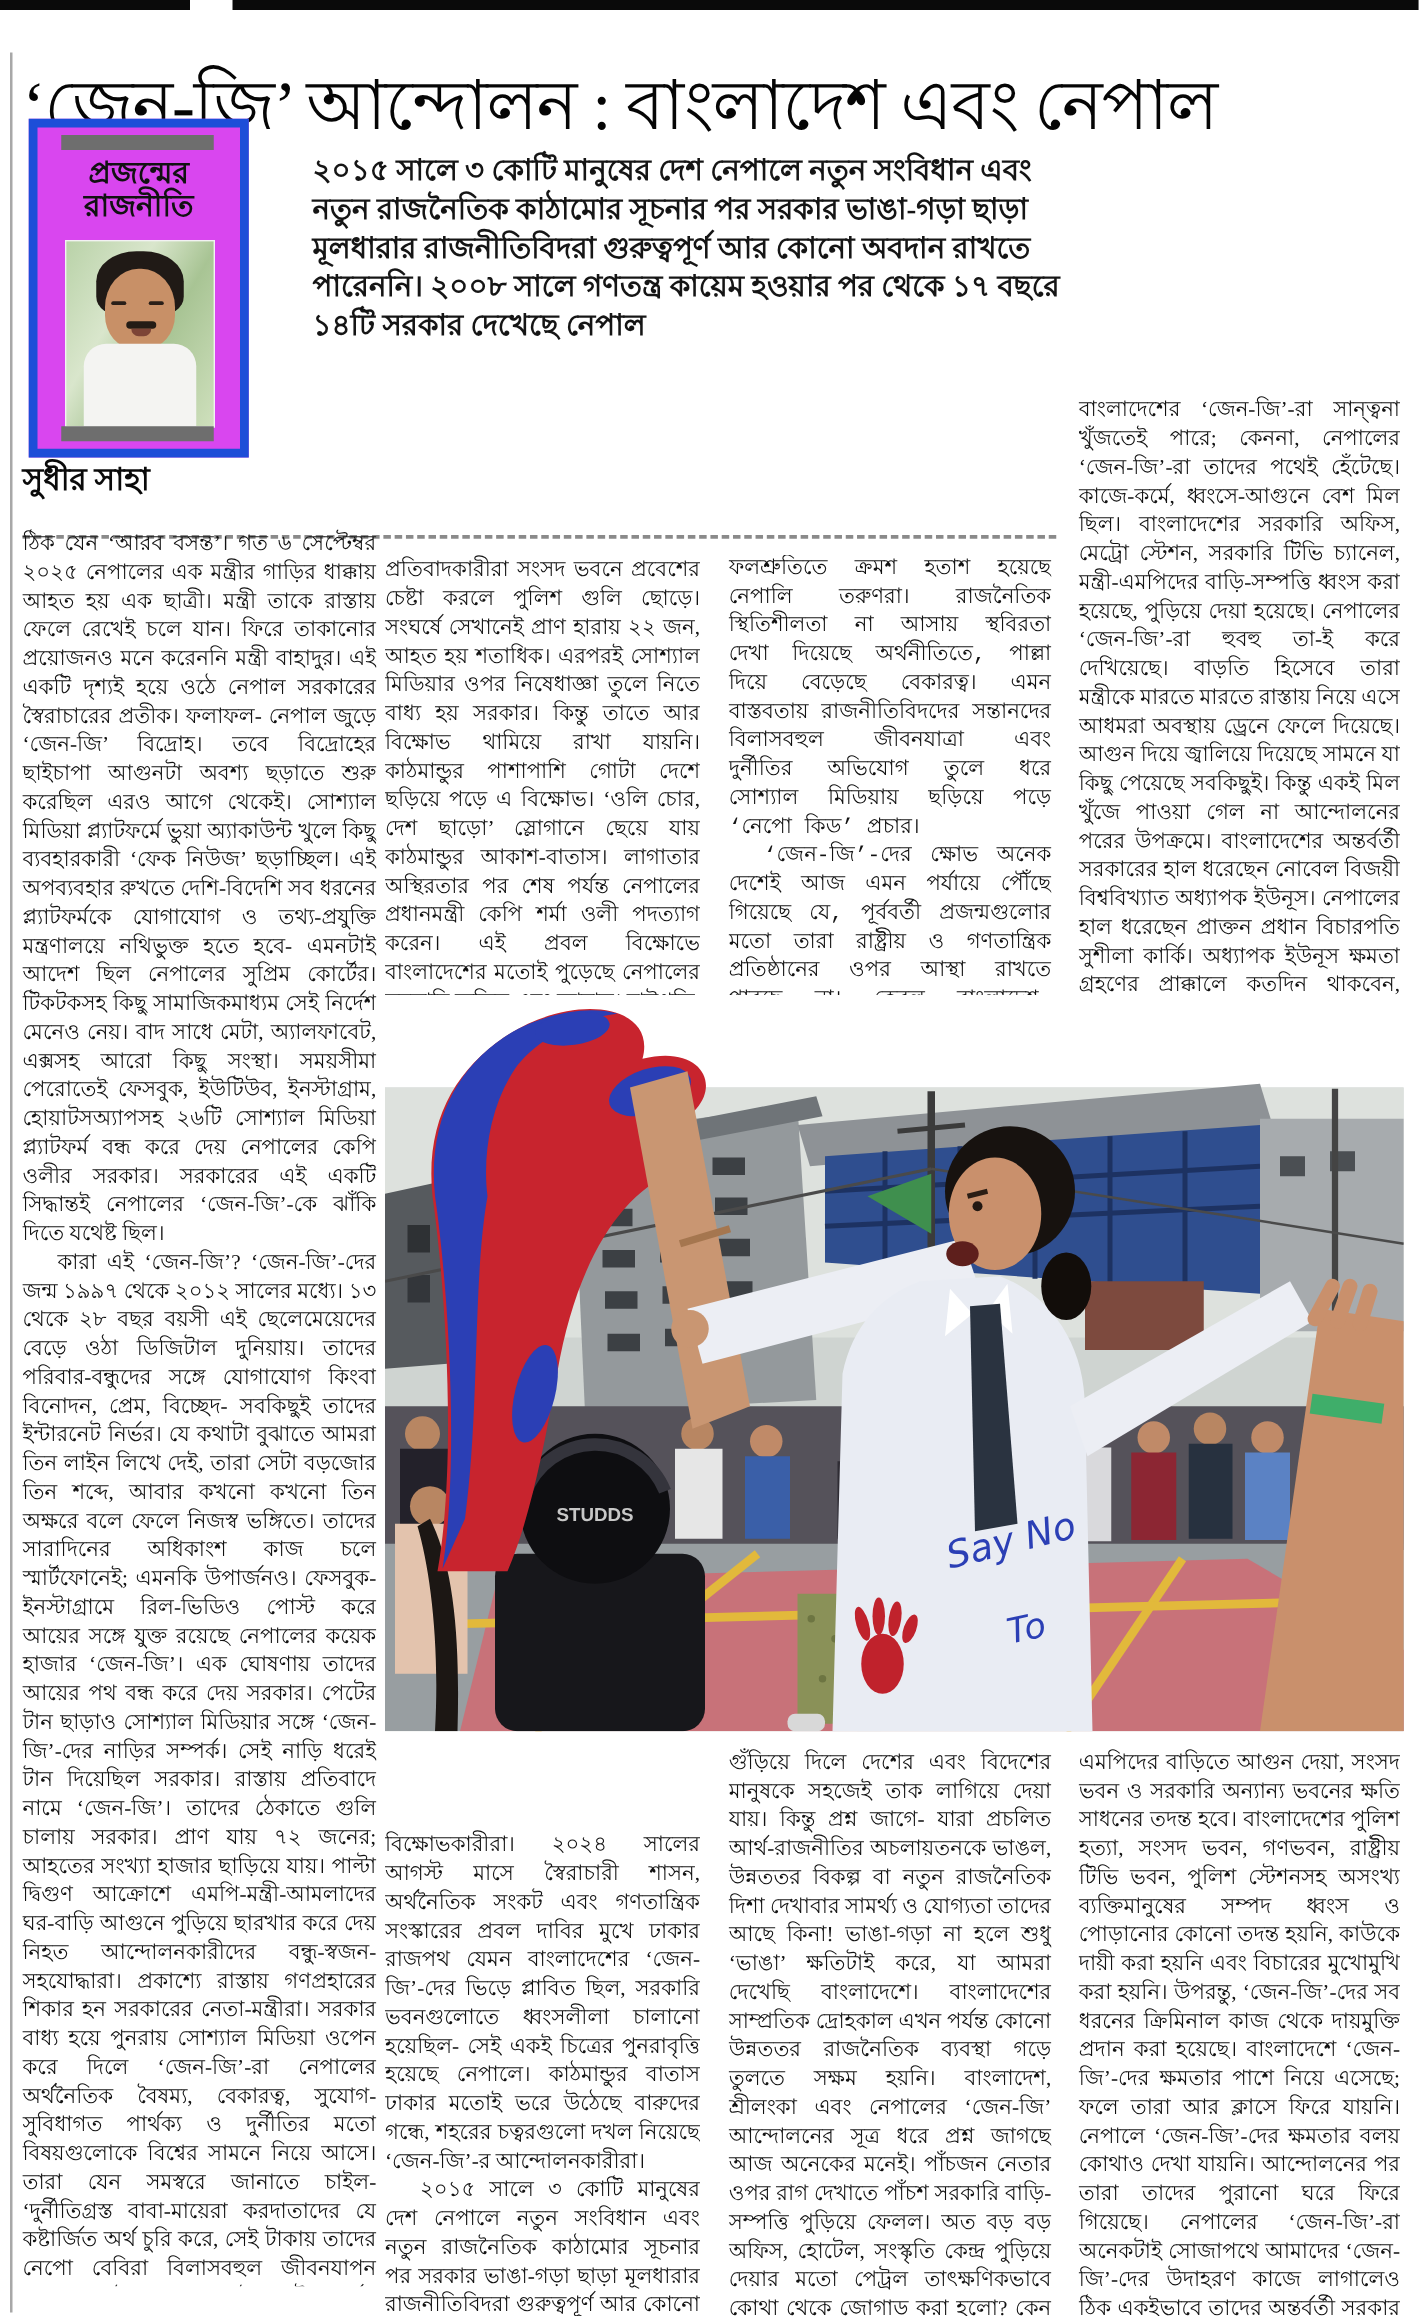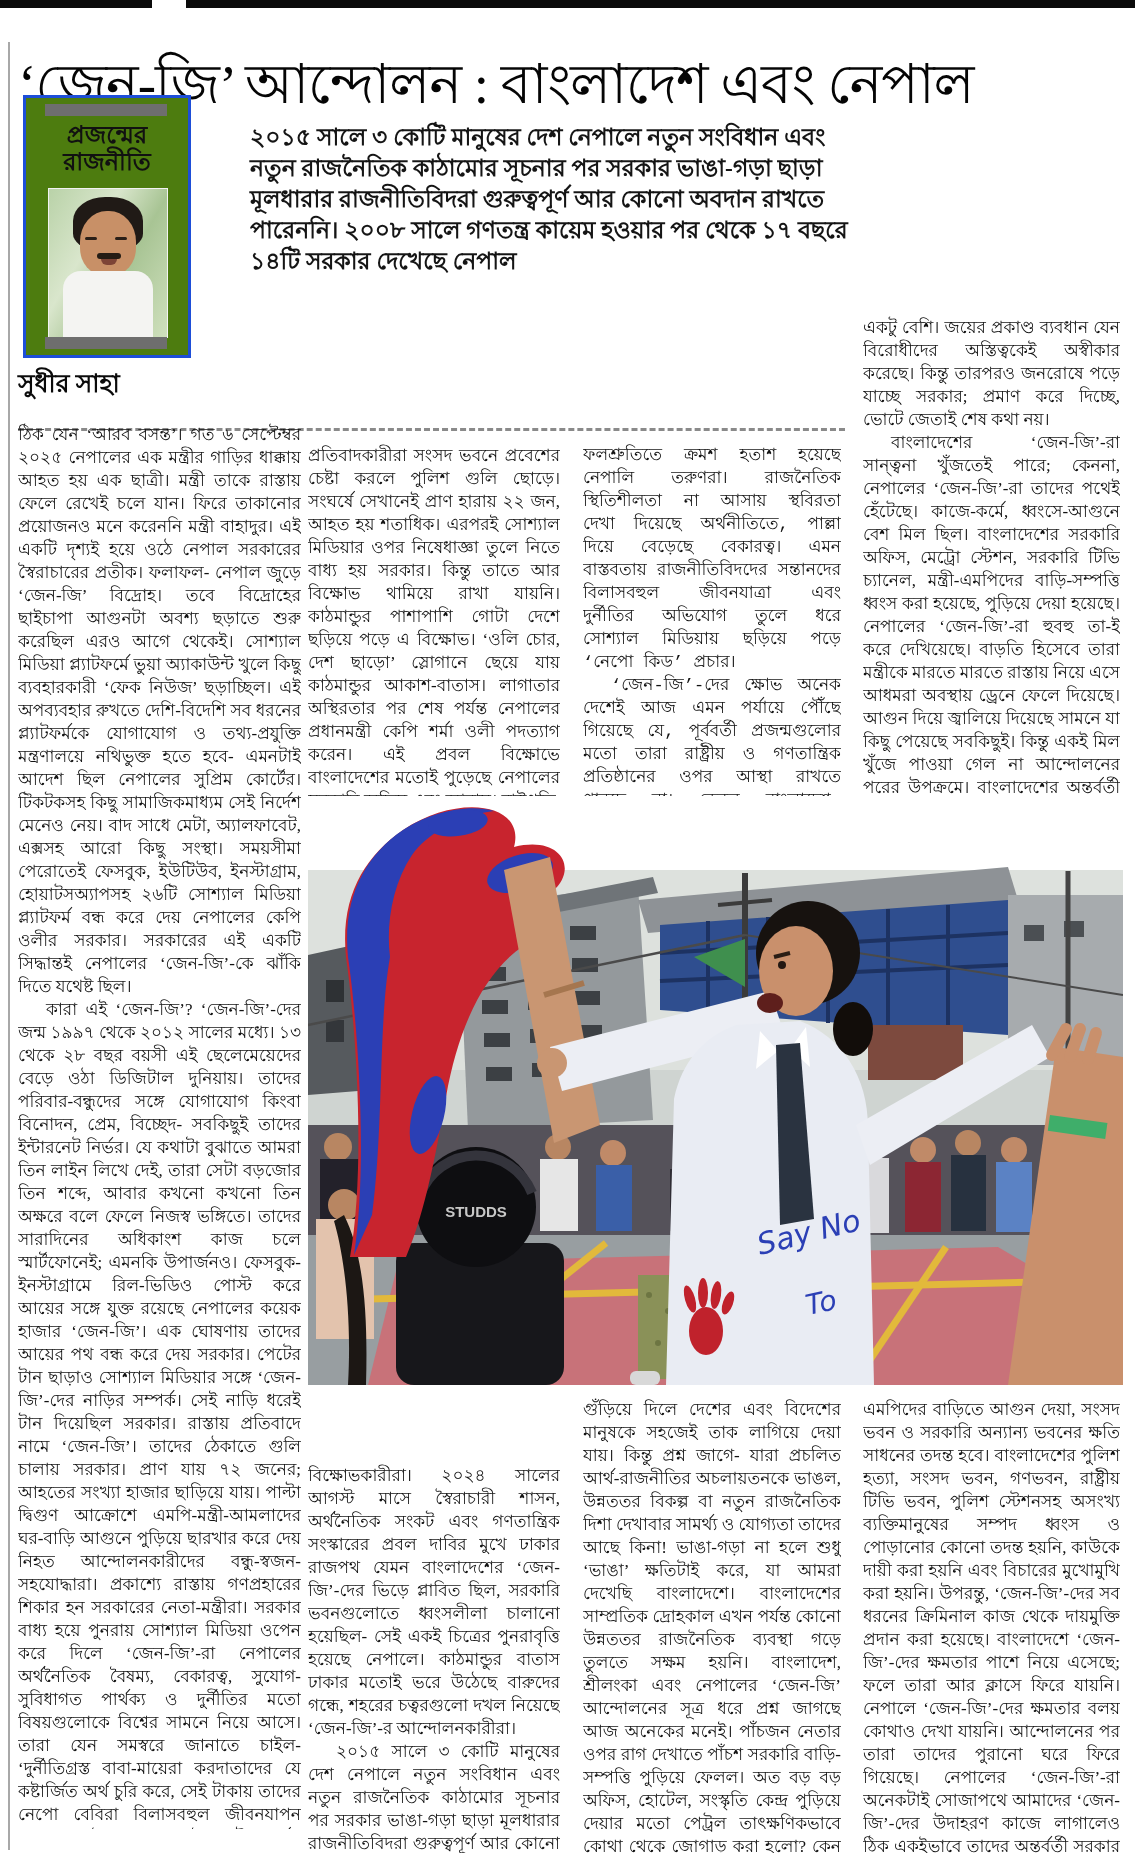--- a/index.html
+++ b/index.html
@@ -13,21 +13,21 @@
   .topstrip{left:0;top:0;width:1135px;height:8px;background:#0a0a0a;}
   .topstrip-gap{left:152px;top:0;width:34px;height:8px;background:#ffffff;}
   .leftrule{left:8px;top:42px;width:2px;height:1808px;background:#a8a8a8;}
   
   .headline{
     left:18px;top:16px;width:1108px;height:68px;
     font-size:55px;font-weight:400;line-height:64px;white-space:nowrap;
     letter-spacing:-1px;color:#050505;
   }
   
-  .topicbox{left:23px;top:95px;width:162px;height:257px;background:#4d7c0f;border:3px solid #1d4ed8;}
+  .topicbox{left:23px;top:95px;width:162px;height:257px;background:#d946ef;border:7px solid #1d4ed8;}
   .topicbar{position:absolute;left:19px;width:122px;height:12px;background:#6e6e6e;}
   .topicbar.top{top:6px;}
   .topicbar.bottom{bottom:6px;}
   .topiclabel{position:absolute;left:0;top:24px;width:162px;text-align:center;
     font-size:24px;line-height:27px;font-weight:700;color:#111;}
   .portrait{position:absolute;left:22px;top:90px;width:118px;height:148px;background:#e9efe4;overflow:hidden;border:1px solid #f2f2f2;}
   .portrait .bg{position:absolute;left:0;top:0;width:100%;height:100%;
     background:linear-gradient(120deg,#b9d2a8 0%,#d9e6cc 35%,#a8c494 60%,#cfe0bd 100%);}
   .portrait .hair{position:absolute;left:24px;top:8px;width:70px;height:52px;background:#201a16;border-radius:46% 46% 30% 30%;}
   .portrait .face{position:absolute;left:31px;top:22px;width:56px;height:64px;background:#c89067;border-radius:48% 48% 42% 42%;}
@@ -97,21 +97,20 @@
 <div class="abs col col2top">
   <p>প্রতিবাদকারীরা সংসদ ভবনে প্রবেশের চেষ্টা করলে পুলিশ গুলি ছোড়ে। সংঘর্ষে সেখানেই প্রাণ হারায় ২২ জন, আহত হয় শতাধিক। এরপরই সোশ্যাল মিডিয়ার ওপর নিষেধাজ্ঞা তুলে নিতে বাধ্য হয় সরকার। কিন্তু তাতে আর বিক্ষোভ থামিয়ে রাখা যায়নি। কাঠমান্ডুর পাশাপাশি গোটা দেশে ছড়িয়ে পড়ে এ বিক্ষোভ। ‘ওলি চোর, দেশ ছাড়ো’ স্লোগানে ছেয়ে যায় কাঠমান্ডুর আকাশ-বাতাস। লাগাতার অস্থিরতার পর শেষ পর্যন্ত নেপালের প্রধানমন্ত্রী কেপি শর্মা ওলী পদত্যাগ করেন। এই প্রবল বিক্ষোভে বাংলাদেশের মতোই পুড়েছে নেপালের সরকারি অফিস এবং আবাস। রাষ্ট্রপতি, প্রধানমন্ত্রী ও অন্যান্য মন্ত্রীদের ব্যক্তিগত বাসভবন ভাঙচুর ও আগুনে পুড়িয়ে দেয় বিক্ষোভকারীরা। অর্থমন্ত্রী বিষ্ণু পৌডেলকে প্রকাশ্যে রাস্তায় ধাওয়া করে মারধর করে</p>
 </div>
 
 <div class="abs col col3top">
   <p>ফলশ্রুতিতে ক্রমশ হতাশ হয়েছে নেপালি তরুণরা। রাজনৈতিক স্থিতিশীলতা না আসায় স্থবিরতা দেখা দিয়েছে অর্থনীতিতে, পাল্লা দিয়ে বেড়েছে বেকারত্ব। এমন বাস্তবতায় রাজনীতিবিদদের সন্তানদের বিলাসবহুল জীবনযাত্রা এবং দুর্নীতির অভিযোগ তুলে ধরে সোশ্যাল মিডিয়ায় ছড়িয়ে পড়ে ‘নেপো কিড’ প্রচার।</p>
   <p>‘জেন-জি’-দের ক্ষোভ অনেক দেশেই আজ এমন পর্যায়ে পৌঁছে গিয়েছে যে, পূর্ববর্তী প্রজন্মগুলোর মতো তারা রাষ্ট্রীয় ও গণতান্ত্রিক প্রতিষ্ঠানের ওপর আস্থা রাখতে পারছে না। কেবল বাংলাদেশ, নেপাল বা শ্রীলংকায় নয়, এই প্রবণতা ছড়িয়ে যাচ্ছে দেশ থেকে দেশান্তরে। প্রবণতাটি অত্যন্ত বিপজ্জনক। একটি দেশকে গড়তে গেলে ধাপে-ধাপে, বহু পরিশ্রম ও ব্যয়সাপেক্ষে যে প্রয়োজনীয় প্রতিষ্ঠান, পদ্ধতি ও প্রকরণ গড়ে তুলতে হয়, এক ধাক্কায় তা ভেঙে</p>
 </div>
 
 <div class="abs col col4top">
-  <p>একটু বেশি। জয়ের প্রকাণ্ড ব্যবধান যেন বিরোধীদের অস্তিত্বকেই অস্বীকার করেছে। কিন্তু তারপরও জনরোষে পড়ে যাচ্ছে সরকার; প্রমাণ করে দিচ্ছে, ভোটে জেতাই শেষ কথা নয়।</p>
   <p>বাংলাদেশের ‘জেন-জি’-রা সান্ত্বনা খুঁজতেই পারে; কেননা, নেপালের ‘জেন-জি’-রা তাদের পথেই হেঁটেছে। কাজে-কর্মে, ধ্বংসে-আগুনে বেশ মিল ছিল। বাংলাদেশের সরকারি অফিস, মেট্রো স্টেশন, সরকারি টিভি চ্যানেল, মন্ত্রী-এমপিদের বাড়ি-সম্পত্তি ধ্বংস করা হয়েছে, পুড়িয়ে দেয়া হয়েছে। নেপালের ‘জেন-জি’-রা হুবহু তা-ই করে দেখিয়েছে। বাড়তি হিসেবে তারা মন্ত্রীকে মারতে মারতে রাস্তায় নিয়ে এসে আধমরা অবস্থায় ড্রেনে ফেলে দিয়েছে। আগুন দিয়ে জ্বালিয়ে দিয়েছে সামনে যা কিছু পেয়েছে সবকিছুই। কিন্তু একই মিল খুঁজে পাওয়া গেল না আন্দোলনের পরের উপক্রমে। বাংলাদেশের অন্তর্বর্তী সরকারের হাল ধরেছেন নোবেল বিজয়ী বিশ্ববিখ্যাত অধ্যাপক ইউনূস। নেপালের হাল ধরেছেন প্রাক্তন প্রধান বিচারপতি সুশীলা কার্কি। অধ্যাপক ইউনূস ক্ষমতা গ্রহণের প্রাক্কালে কতদিন থাকবেন, কখন নির্বাচন দিবেন কিছুই খোলসা করে বলেননি। বলেছেন- প্রয়োজনীয় সংস্কার, বিচার এবং নির্বাচন দিয়ে তিনি বিদায় হবেন। সুশীলা বলেছেন- ছয় মাসের মধ্যে তিনি নির্বাচন দেবেন। নির্বাচনের তারিখ ২০২৬ সালের ৫ মার্চ। অধ্যাপক ইউনূস বলেছেন- ‘জেন-জি’ আন্দোলনের সময়ে কোনো ক্রিমিনাল অপরাধের জন্য ‘জেন-জি’ কাউকে বিচার করা যাবে না। সুশীলা বলেছেন- ‘জেন-জি’-র আন্দোলন চলাকালীন হত্যা ও সহিংসতার তদন্ত এবং আগের সরকারের দুর্নীতির তদন্ত করা হবে। নেপালে তাই হোটেল ধ্বংস, মন্ত্রী-</p>
 </div>
 
 <svg class="abs photo-wrap" viewBox="0 0 815 690" xmlns="http://www.w3.org/2000/svg">
 
   <g>
     <rect x="0" y="175" width="815" height="515" fill="#cfd4d1"></rect>
     <rect x="0" y="175" width="815" height="200" fill="#dde1dd"></rect>
 
     <polygon points="0,260 115,235 125,390 0,400" fill="#565a5e"></polygon>

